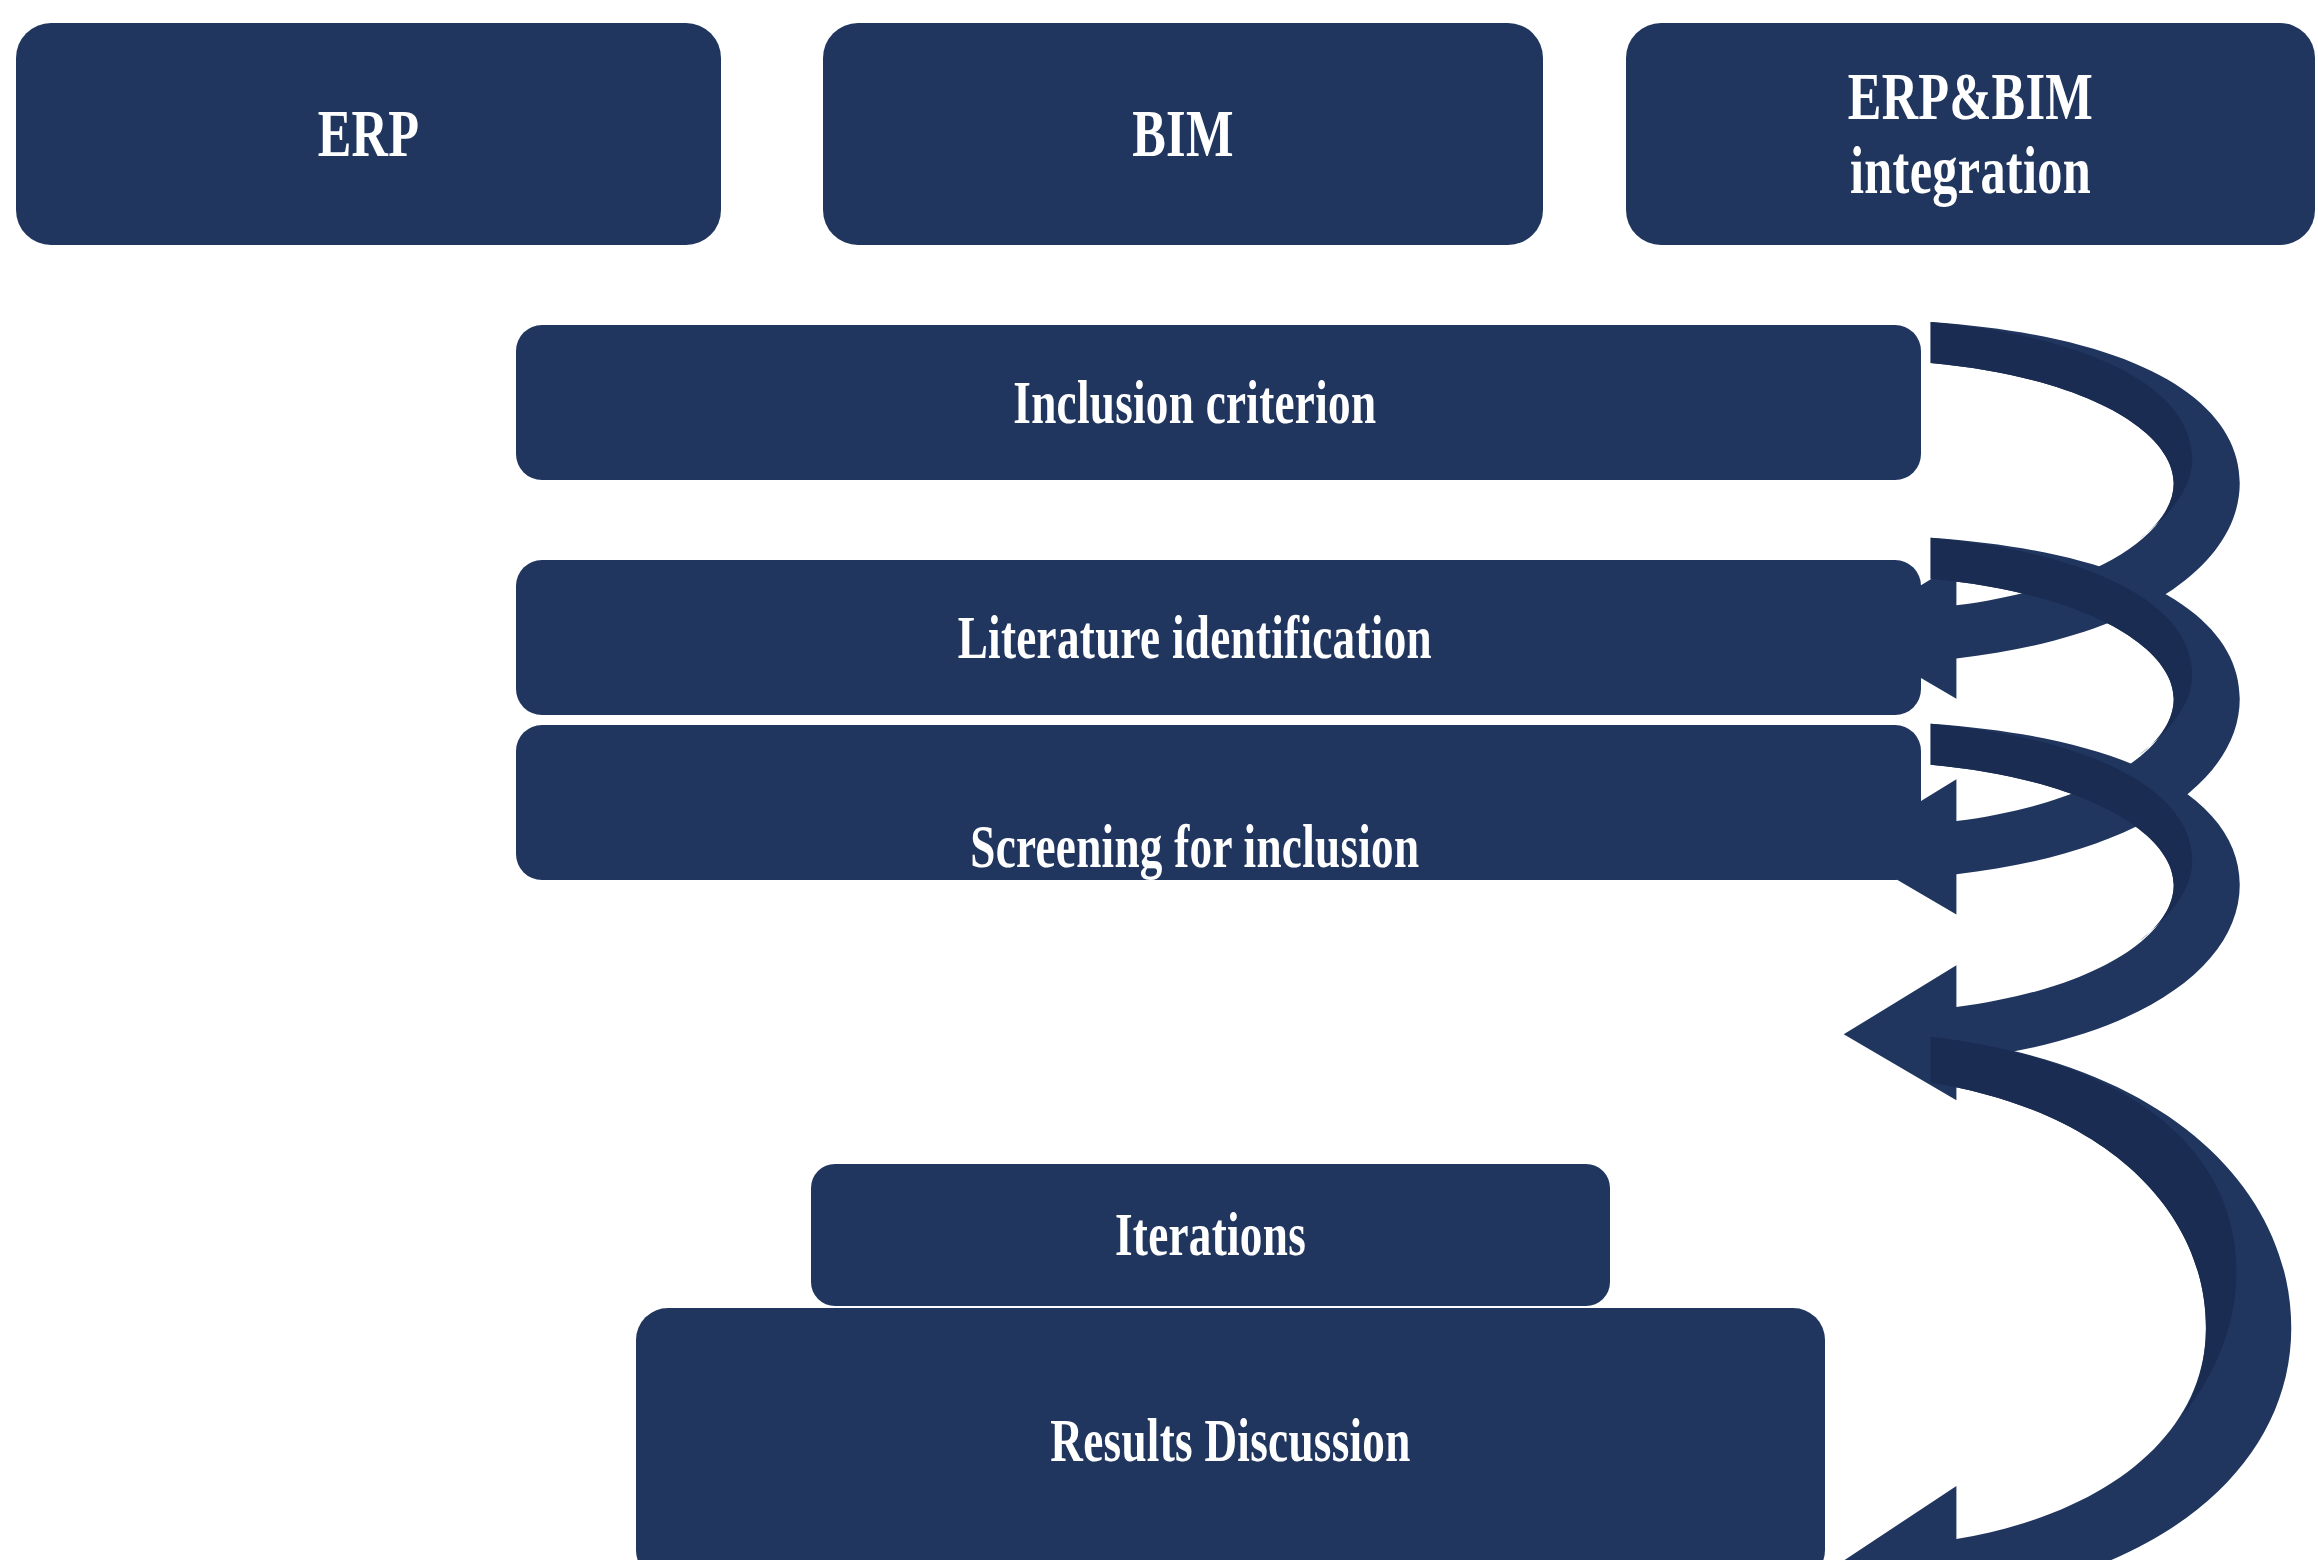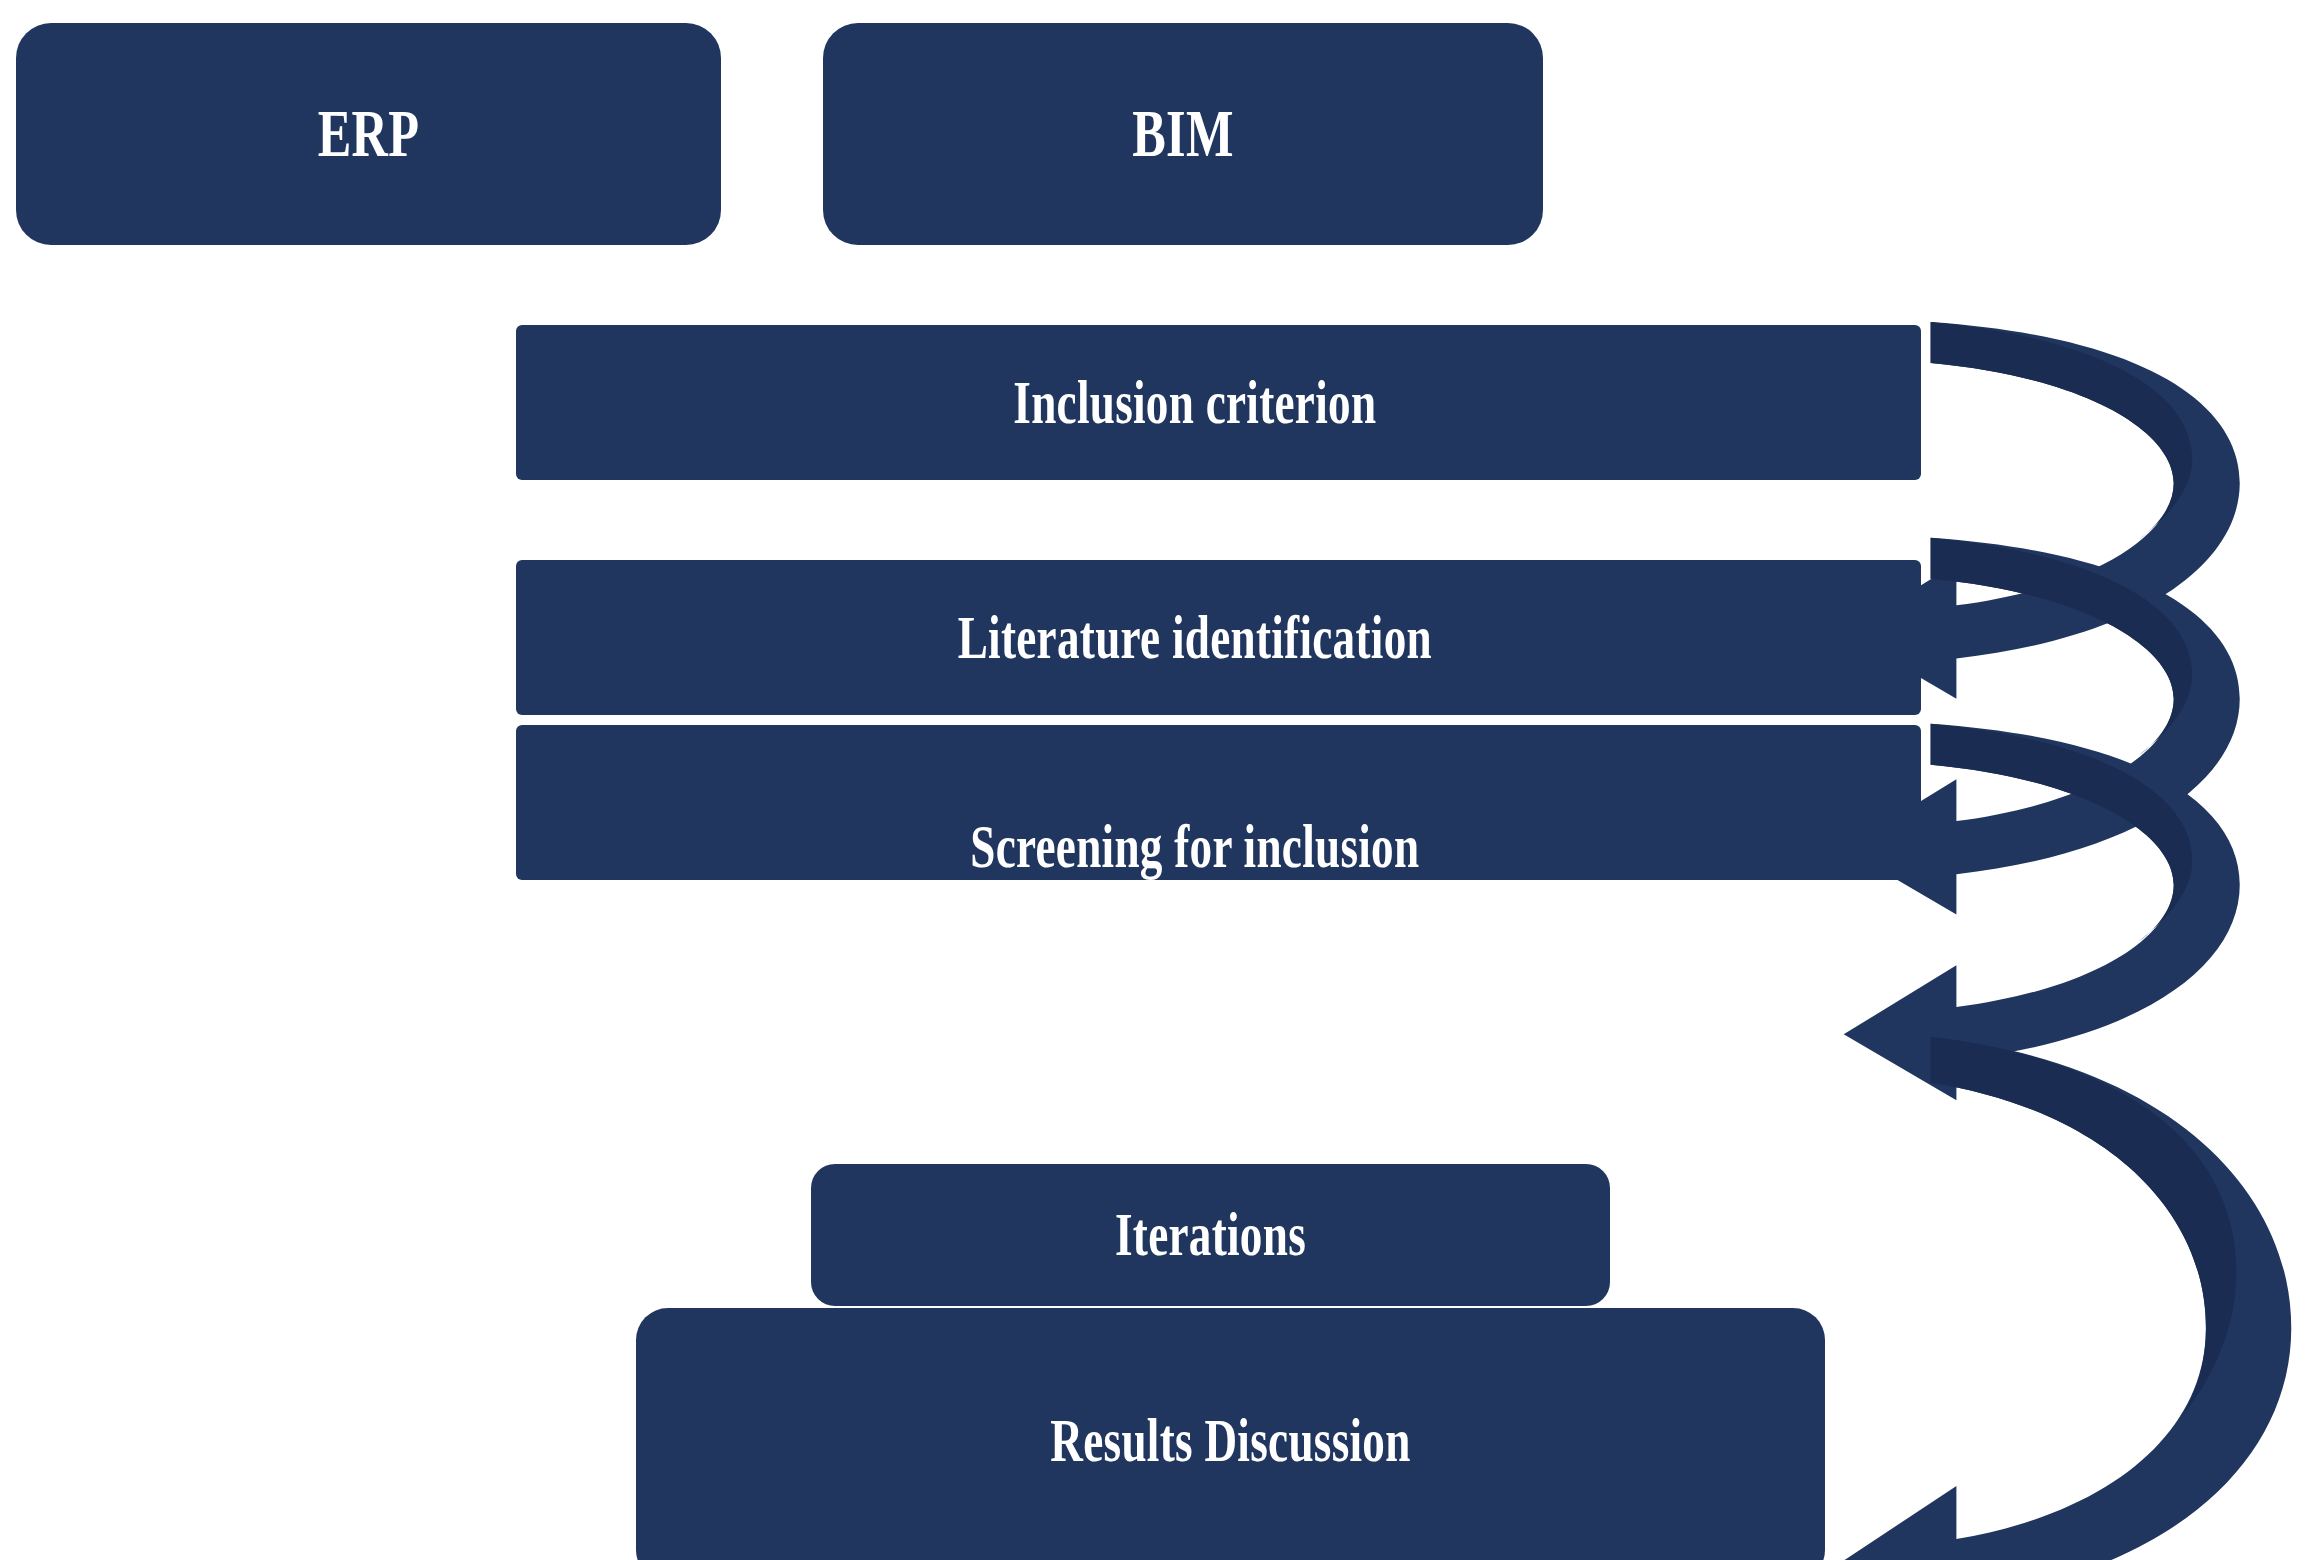--- a/index.html
+++ b/index.html
@@ -48,21 +48,21 @@
   #node-erpbim  { left: 1626px; top: 22.5px;  width: 689px; height: 222px; border-radius: 35px; }
   #node-erp .node-label,
   #node-bim .node-label,
   #node-erpbim .node-label { font-size: 68px; }
 
   
   .stage {
     left: 516px;
     width: 1405px;
     height: 155px;
-    border-radius: 6px;
+    border-radius: 26px;
   }
   #node-inclusion   { top: 325px; }
   #node-literature  { top: 560px; }
   #node-screening   { top: 725px; align-items: flex-end; }
   #node-eligibility { top: 918px; }
   .stage .node-label { font-size: 61px; padding-right: 64px; }
 
   
   #node-iterations {
     left: 811px; top: 1164px; width: 799px; height: 142px; border-radius: 24px;
@@ -147,20 +147,24 @@
   </svg>
 
   <div class="node" id="node-bim">
     <span class="node-label">BIM</span>
   </div>
 
   <div class="node" id="node-erp">
     <span class="node-label">ERP</span>
   </div>
 
+  <div class="node" id="node-erpbim">
+    <span class="node-label">ERP&amp;BIM
+integration</span>
+  </div>
 
   <div class="node stage" id="node-inclusion">
     <span class="node-label">Inclusion criterion</span>
   </div>
 
   <div class="node stage" id="node-literature">
     <span class="node-label">Literature identification</span>
   </div>
 
   <div class="node stage" id="node-screening">

